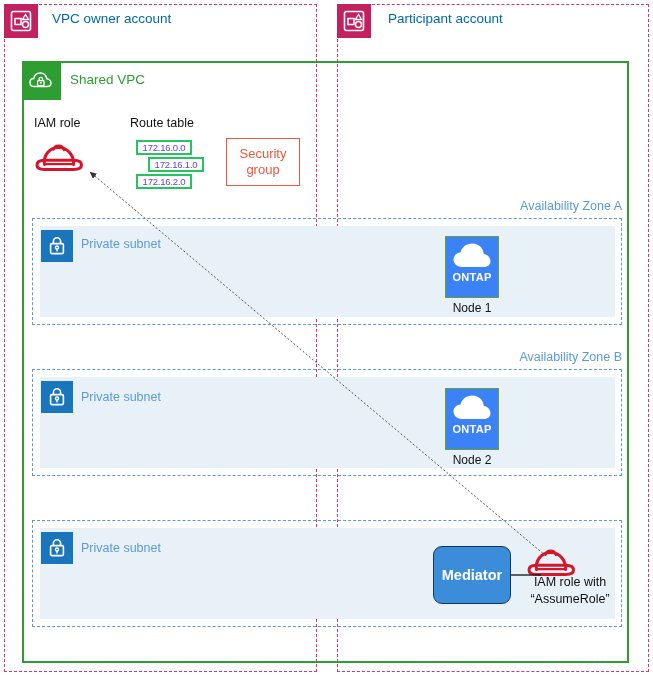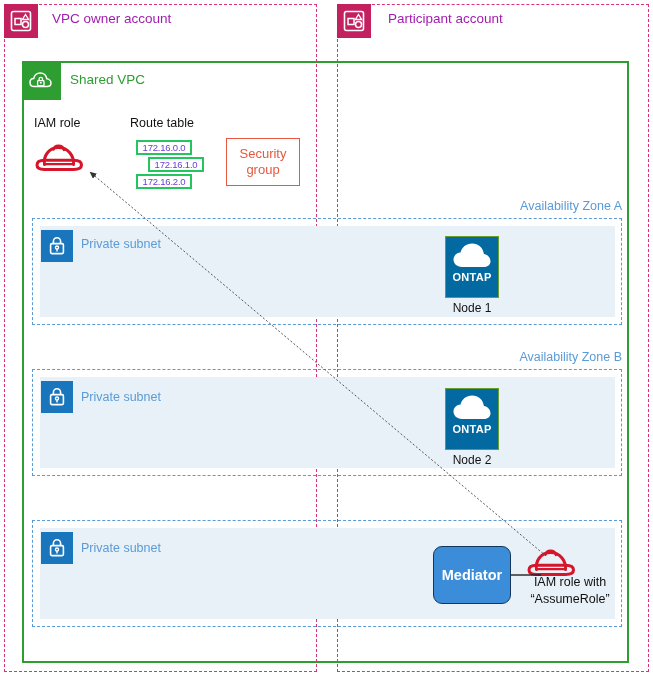--- a/index.html
+++ b/index.html
@@ -20,21 +20,21 @@
   }
   .acct-icon{
     position:absolute;
     width:34px;height:34px;
     background:#C3205F;
     box-sizing:border-box;
     display:flex;align-items:center;justify-content:center;
   }
   .acct-label{
     position:absolute;
-    color:#a21caf;
+    color:#0369a1;
     font-size:13.5px;
     white-space:nowrap;
   }
 
   
   .vpc{
     position:absolute;
     border:2px solid #2E9E32;
     box-sizing:border-box;
     background:transparent;
@@ -115,21 +115,21 @@
     flex-direction:column;
     font-size:13px;
     line-height:1.25;
     text-align:center;
   }
 
   
   .ontap{
     position:absolute;
     width:54px;height:62px;
-    background:#0369a1;
+    background:#3b82f6;
     border:1px solid #6B9E2F;
     box-sizing:border-box;
     display:flex;flex-direction:column;
     align-items:center;justify-content:flex-start;
   }
   .ontap-text{
     color:#ffffff;font-weight:bold;font-size:11px;
     letter-spacing:0.3px;
     margin-top:-2px;
   }

